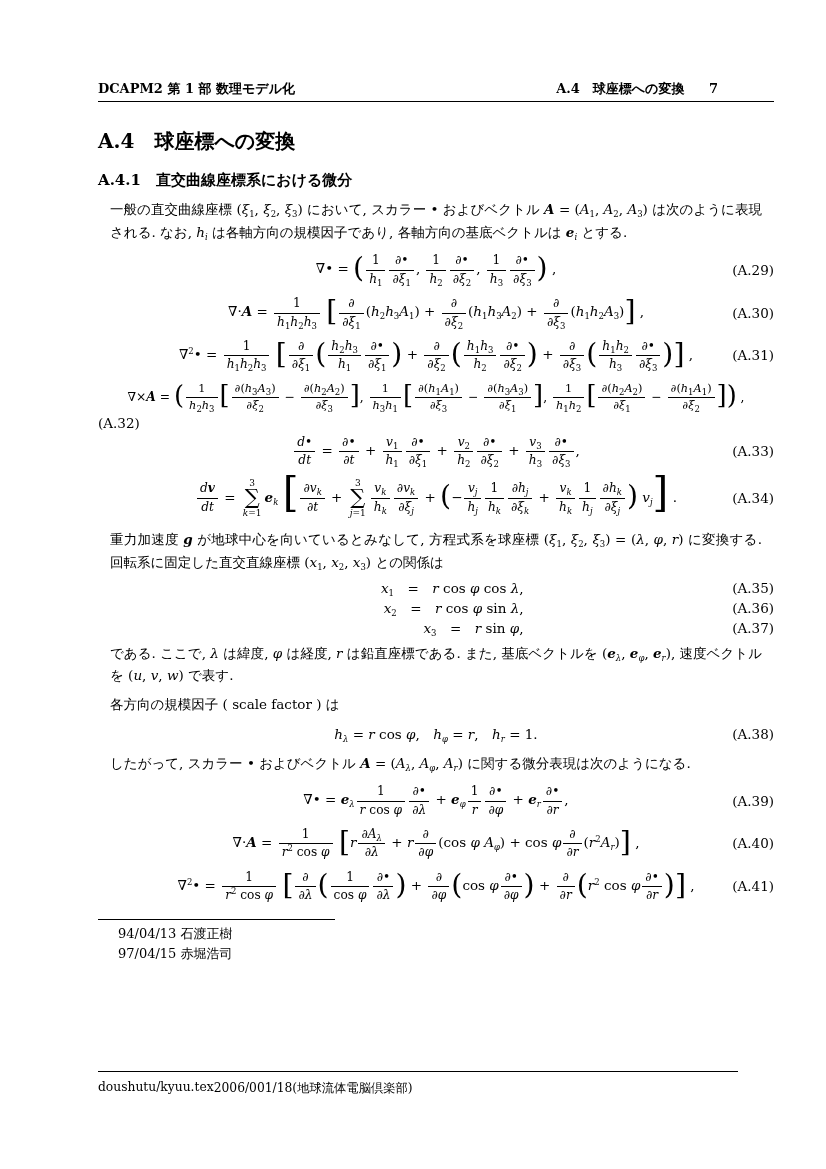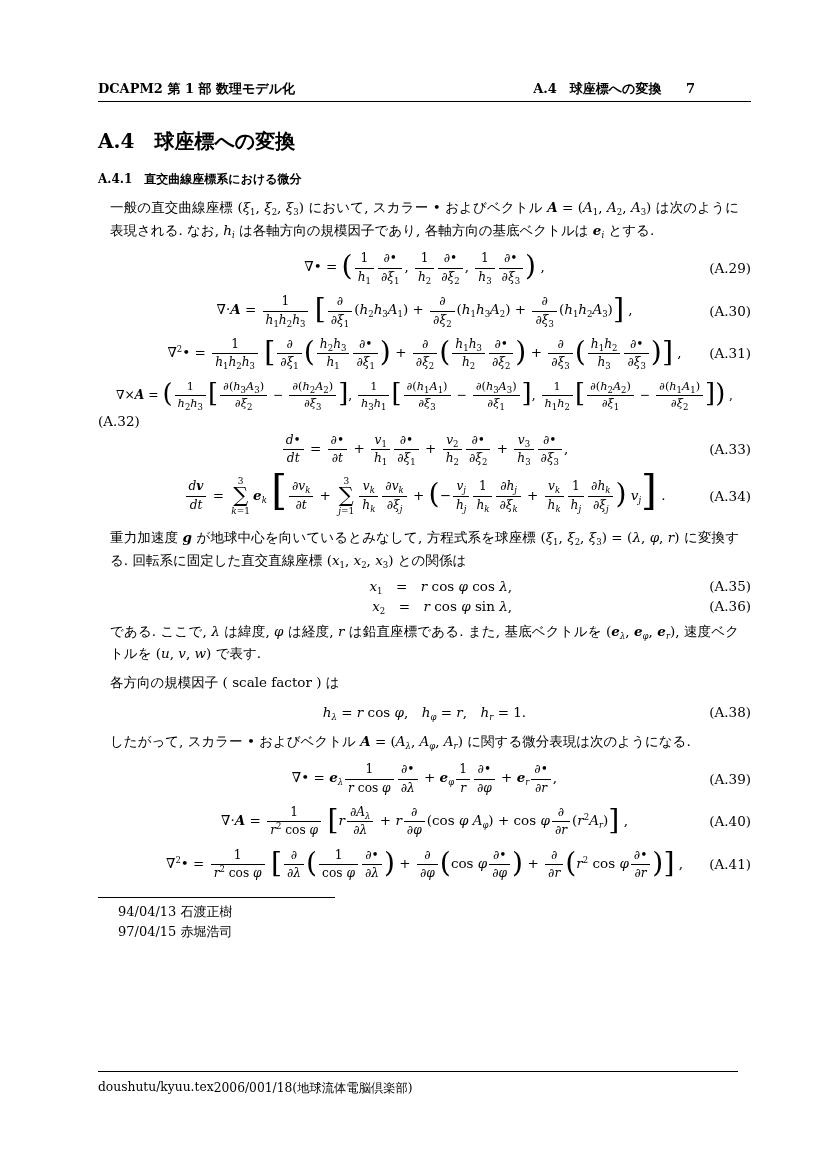--- a/index.html
+++ b/index.html
@@ -2,32 +2,32 @@
 <html><head>
 <meta charset="utf-8">
 <style>
   html,body { margin:0; padding:0; background:#ffffff; }
   .page {
     position:relative;
     width:826px; height:1169px;
     background:#ffffff; color:#000;
     font-family:"DejaVu Serif", serif;
     box-sizing:border-box;
-    padding:80px 75px 0 98px;
+    padding:80px 52px 0 98px;
     overflow:hidden;
   }
   
   .header { display:flex; justify-content:space-between; align-items:baseline;
             font-weight:bold; font-size:13px; }
   .header .hr { padding-right:56px; }
   .header .pg { margin-left:20px; }
   .hrule { border-bottom:1.4px solid #000; margin-top:3px; }
   
   h1 { font-size:20px; margin:26px 0 16px; font-weight:bold; }
-  h2 { font-size:12px; margin:16px 0 8px; font-weight:bold; }
+  h2 { font-size:15px; margin:16px 0 8px; font-weight:bold; }
   
   .para { font-size:13.5px; line-height:1.68; margin:6px 12px; text-align:justify; }
   
   .eqrow { position:relative; text-align:center; margin:10px 0; font-size:13.5px; }
   .eqrow .eq { display:inline-block; }
   .eqrow .eqlabel { position:absolute; right:0; top:50%; transform:translateY(-50%); font-size:13.5px; }
   .eqrow.tight { margin:4px 0; }
   .eqrow.aligned .eq { display:inline-block; width:175px; text-align:right; }
   .eqlabel-below { text-align:left; font-size:13.5px; margin-top:2px; }
   .eq-sm { font-size:12.3px; }
@@ -115,20 +115,24 @@
   <p class="para">重力加速度 <b><i>g</i></b> が地球中心を向いているとみなして, 方程式系を球座標 (<i>ξ</i><sub>1</sub>, <i>ξ</i><sub>2</sub>, <i>ξ</i><sub>3</sub>) = (<i>λ</i>, <i>φ</i>, <i>r</i>) に変換する. 回転系に固定した直交直線座標 (<i>x</i><sub>1</sub>, <i>x</i><sub>2</sub>, <i>x</i><sub>3</sub>) との関係は</p>
 
   <div class="eqrow aligned tight">
     <span class="eq"><i>x</i><sub>1</sub>  =  <i>r</i> cos <i>φ</i> cos <i>λ</i>,</span>
     <span class="eqlabel">(A.35)</span>
   </div>
   <div class="eqrow aligned tight">
     <span class="eq"><i>x</i><sub>2</sub>  =  <i>r</i> cos <i>φ</i> sin <i>λ</i>,</span>
     <span class="eqlabel">(A.36)</span>
   </div>
+  <div class="eqrow aligned tight">
+    <span class="eq"><i>x</i><sub>3</sub>  =  <i>r</i> sin <i>φ</i>,</span>
+    <span class="eqlabel">(A.37)</span>
+  </div>
 
   <p class="para">である. ここで, <i>λ</i> は緯度, <i>φ</i> は経度, <i>r</i> は鉛直座標である. また, 基底ベクトルを (<b><i>e</i></b><sub><i>λ</i></sub>, <b><i>e</i></b><sub><i>φ</i></sub>, <b><i>e</i></b><sub><i>r</i></sub>), 速度ベクトルを (<i>u</i>, <i>v</i>, <i>w</i>) で表す.</p>
   <p class="para">各方向の規模因子 ( scale factor ) は</p>
 
   <div class="eqrow">
     <span class="eq"><i>h</i><sub><i>λ</i></sub> = <i>r</i> cos <i>φ</i>, <i>h</i><sub><i>φ</i></sub> = <i>r</i>, <i>h</i><sub><i>r</i></sub> = 1.</span>
     <span class="eqlabel">(A.38)</span>
   </div>
 
   <p class="para">したがって, スカラー • およびベクトル <b><i>A</i></b> = (<i>A</i><sub><i>λ</i></sub>, <i>A</i><sub><i>φ</i></sub>, <i>A</i><sub><i>r</i></sub>) に関する微分表現は次のようになる.</p>

